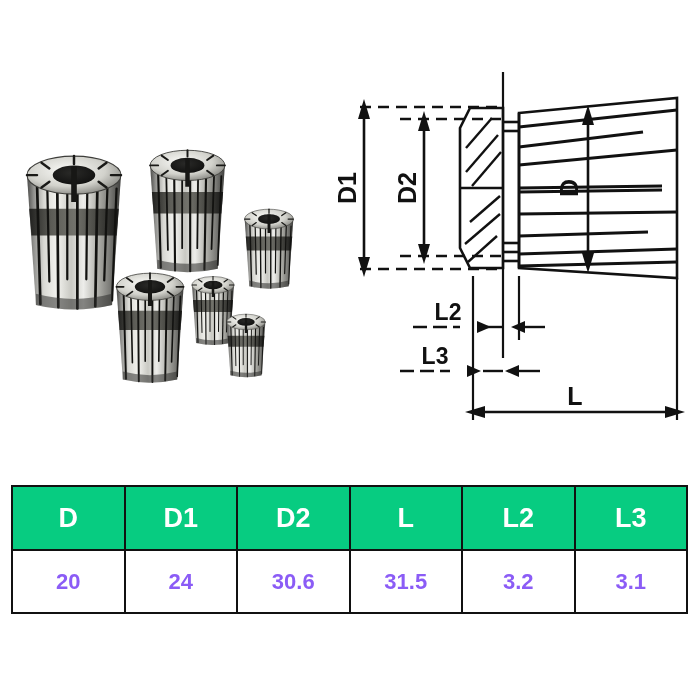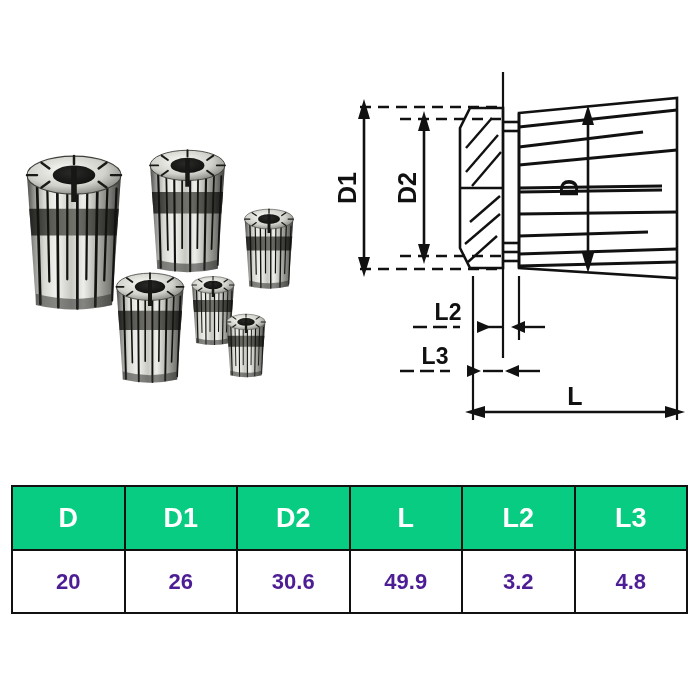--- a/index.html
+++ b/index.html
@@ -44,21 +44,21 @@
   }
   #spec-table tr.head td {
     background: #07cc81;
     color: #ffffff;
     height: 60px;
     font-size: 27px;
     letter-spacing: 0px;
   }
   #spec-table tr.body td {
     background: #ffffff;
-    color: #4c1d95;
+    color: #8b5cf6;
     height: 59px;
     font-size: 22px;
     border-radius: 16px;
   }
 
   
   #drawing { position: absolute; left: 0; top: 0; }
 
   
   #photo { position: absolute; left: 0; top: 0; }
@@ -299,22 +299,22 @@
       <tr class="head">
         <td>D</td>
         <td>D1</td>
         <td>D2</td>
         <td>L</td>
         <td>L2</td>
         <td>L3</td>
       </tr>
       <tr class="body">
         <td>20</td>
-        <td>26</td>
+        <td>24</td>
         <td>30.6</td>
-        <td>49.9</td>
+        <td>31.5</td>
         <td>3.2</td>
-        <td>4.8</td>
+        <td>3.1</td>
       </tr>
     </tbody>
   </table>
 
 </div>
 
 </body></html>

